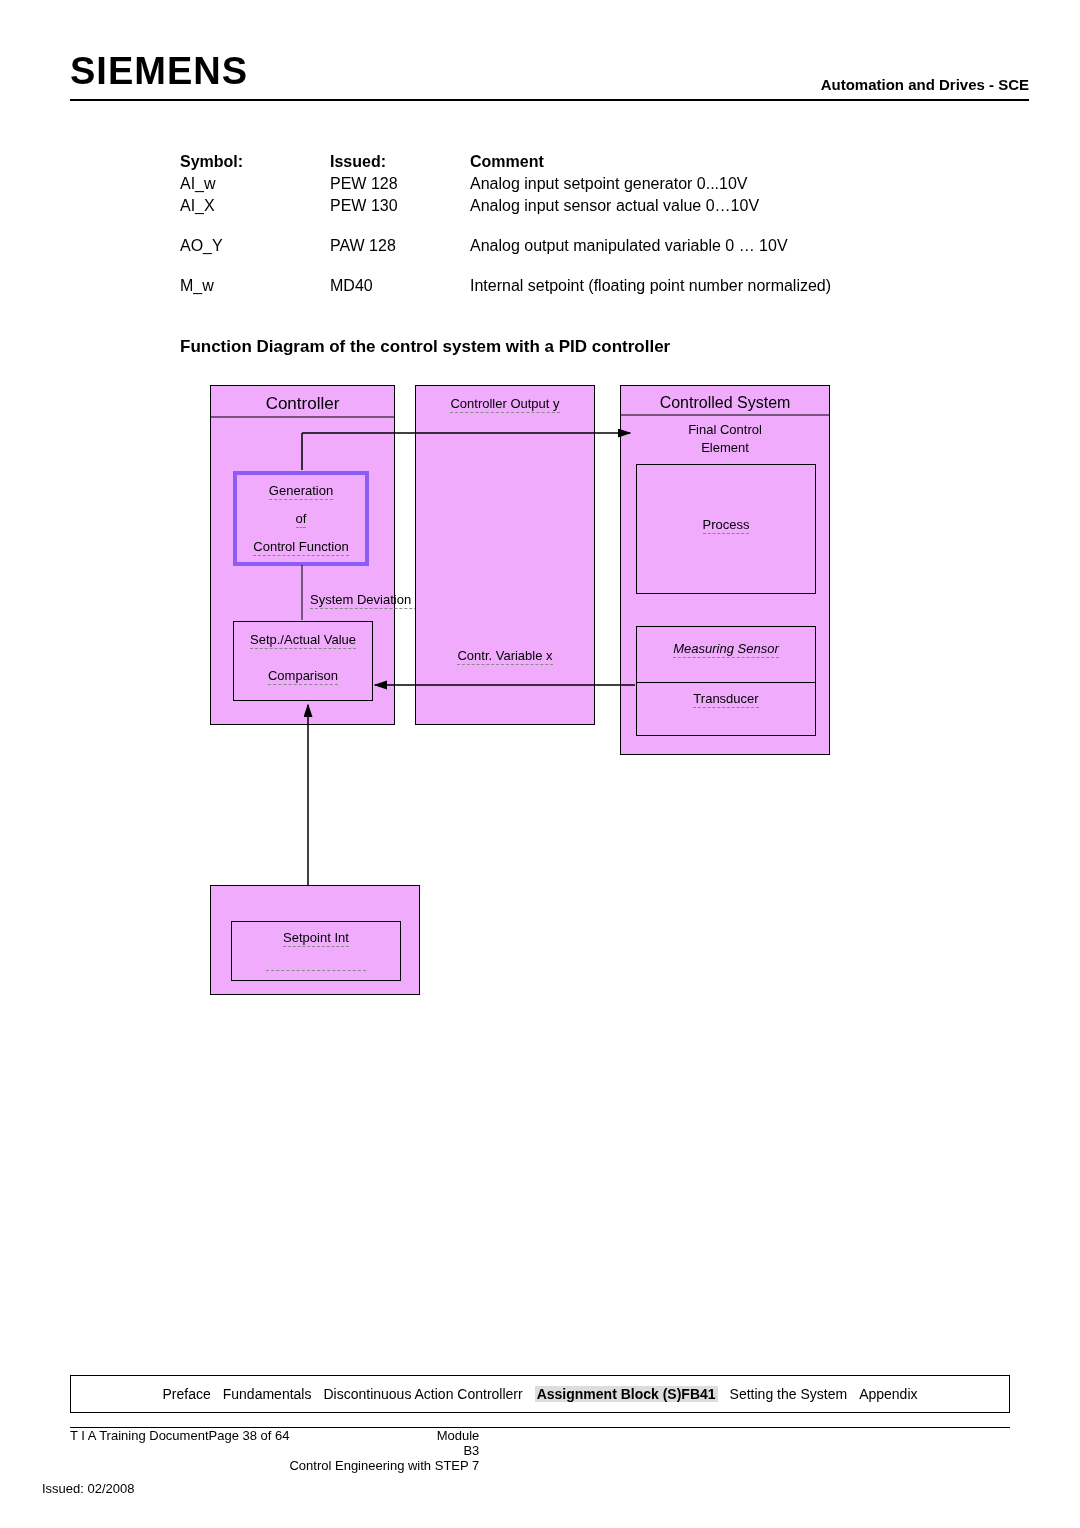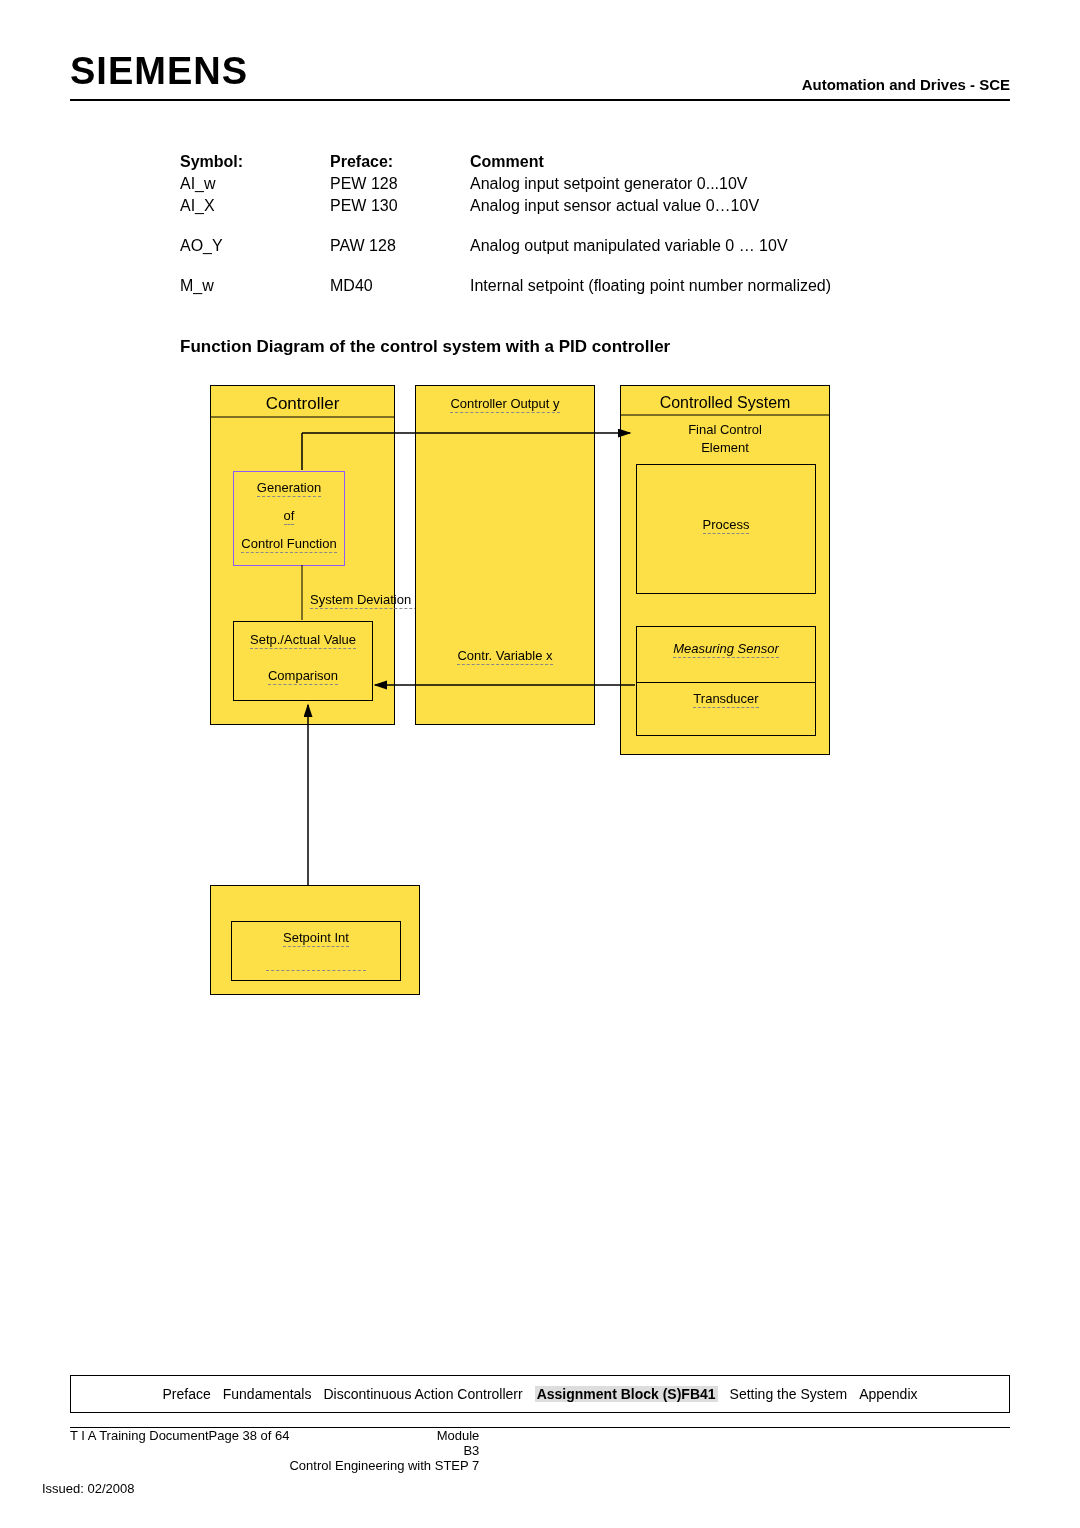--- a/index.html
+++ b/index.html
@@ -1,29 +1,29 @@
 <!DOCTYPE html>
 <html><head>
 <meta charset="utf-8">
 <style>
   * { box-sizing: border-box; margin: 0; padding: 0; }
   html, body { width: 1080px; height: 1528px; font-family: Arial, Helvetica, sans-serif; background: #fff; color: #000; }
-  .page { position: relative; width: 1080px; height: 1528px; padding: 50px 70px 0 70px; }
+  .page { position: relative; width: 1080px; height: 1528px; padding: 50px 51px 0 70px; }
   .header { display: flex; justify-content: space-between; align-items: flex-end; border-bottom: 2px solid #000; padding-bottom: 6px; margin-bottom: 50px; }
   .logo { font-size: 38px; font-weight: 900; letter-spacing: 1px; font-family: Arial, sans-serif; }
   .header-right { font-size: 15px; font-weight: 700; }
   .content { padding: 0 0 0 110px; max-width: 820px; }
   .section-title { font-size: 17px; font-weight: 700; margin-bottom: 6px; }
   table.assign { border-collapse: collapse; font-size: 16px; }
   table.assign th { text-align: left; font-weight: 700; padding: 2px 28px 2px 0; }
   table.assign td { padding: 2px 28px 2px 0; vertical-align: top; }
   table.assign tr.gap td { height: 18px; }
   .func-title { font-size: 17px; font-weight: 700; margin-top: 40px; margin-bottom: 28px; }
   .diagram-wrap { position: relative; width: 700px; height: 620px; margin-left: 30px; }
-  .box { position: absolute; border: 1px solid #000; background: #fde047; }
+  .box { position: absolute; border: 1px solid #000; background: #f0abfc; }
   .label { font-size: 14px; text-align: center; }
   .label-sm { font-size: 13px; text-align: center; }
   .dashed-under { border-bottom: 1px dashed #888; display: inline-block; padding-bottom: 1px; }
   .cell { position: absolute; left: 0; right: 0; text-align: center; }
   
   svg.overlay { position: absolute; left: 0; top: 0; width: 700px; height: 620px; pointer-events: none; }
   .footer-nav { position: absolute; left: 70px; right: 70px; bottom: 115px; border: 1px solid #000; padding: 10px 14px; font-size: 14px; display: flex; gap: 12px; justify-content: center; }
   .footer-nav span { white-space: nowrap; }
   .footer-nav .active { font-weight: 700; background: #ddd; padding: 0 2px; }
   .footer-rule { position: absolute; left: 70px; right: 70px; bottom: 100px; border-bottom: 1px solid #000; }
@@ -41,21 +41,21 @@
     <div class="header-right">Automation and Drives - SCE</div>
   </div>
 
   <div class="content">
 
 
     <table class="assign">
       <tbody>
           <tr>
         <th style="width:150px">Symbol:</th>
-        <th style="width:140px">Preface:</th>
+        <th style="width:140px">Issued:</th>
         <th>Comment</th>
       </tr>
       <tr>
         <td>AI_w</td>
         <td>PEW 128</td>
         <td>Analog input setpoint generator 0...10V</td>
       </tr>
       <tr>
         <td>AI_X</td>
         <td>PEW 130</td>
@@ -82,21 +82,21 @@
 
     <div class="func-title">Function Diagram of the control system with a PID controller</div>
 
     <div class="diagram-wrap">
 
       <div class="box" style="left:0; top:0; width:185px; height:340px;">
         <div class="cell" style="top:8px;">
           <span class="label" style="font-size:17px">Controller</span>
         </div>
 
-        <div class="box" style="left:22px; top:85px; width:112px; height:95px; border:1px solid #8b5cf6;">
+        <div class="box" style="left:22px; top:85px; width:136px; height:95px; border:4px solid #8b5cf6;">
           <div class="cell" style="top:6px;"><span class="dashed-under label-sm">Generation</span></div>
           <div class="cell" style="top:34px;"><span class="dashed-under label-sm">of</span></div>
           <div class="cell" style="top:62px;"><span class="dashed-under label-sm">Control Function</span></div>
         </div>
 
         <div class="box" style="left:22px; top:235px; width:140px; height:80px;">
           <div class="cell" style="top:8px;"><span class="dashed-under label-sm">Setp./Actual Value</span></div>
           <div class="cell" style="top:44px;"><span class="dashed-under label-sm">Comparison</span></div>
         </div>
       </div>

